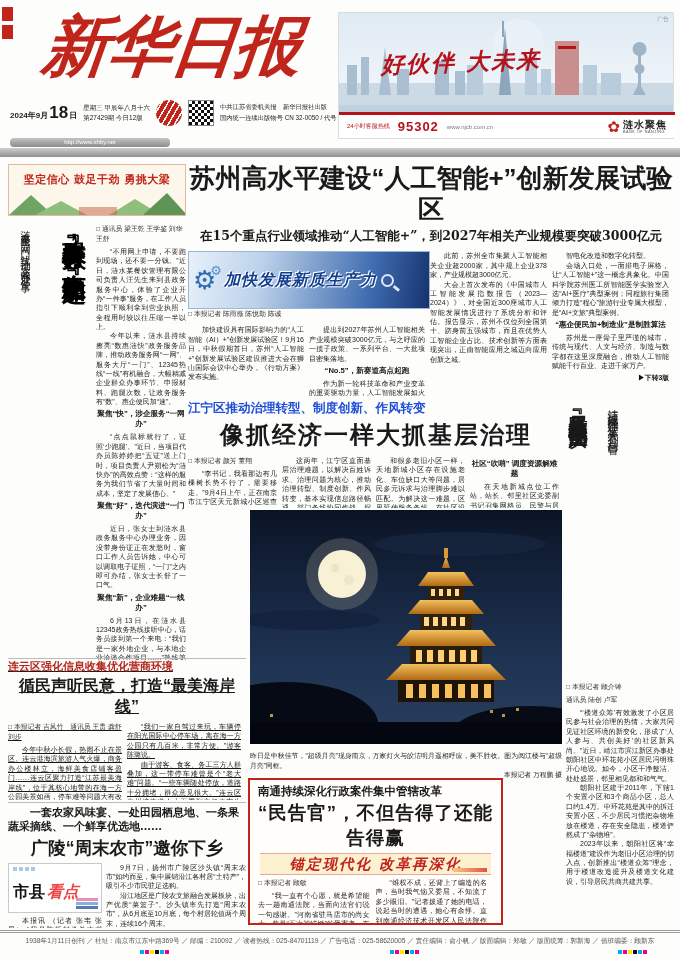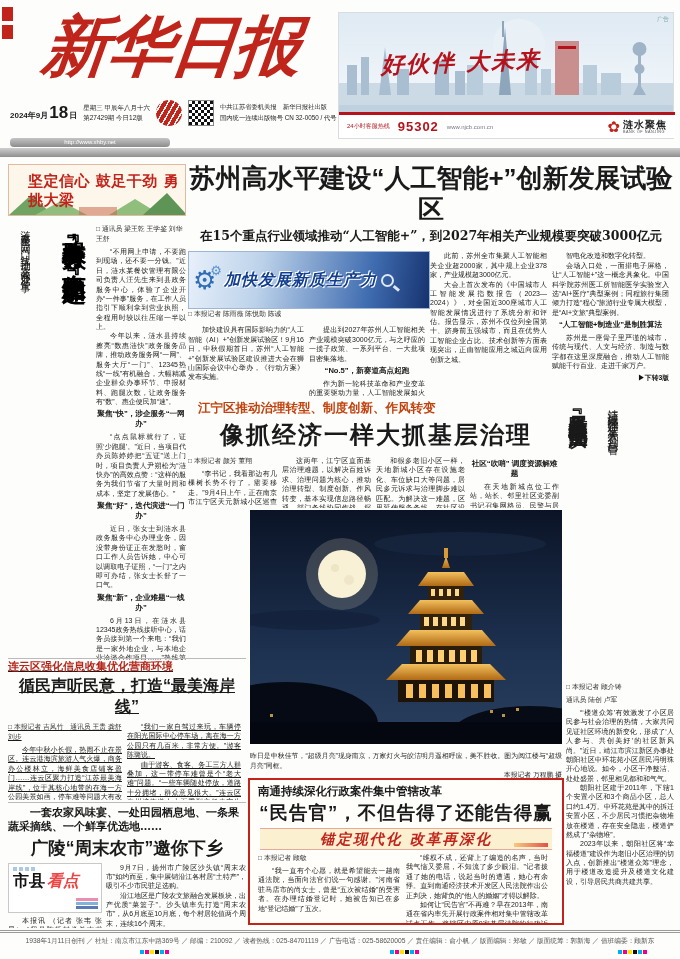--- a/index.html
+++ b/index.html
@@ -36,21 +36,21 @@
   .bank-emblem { color:#c0251c; font-size:15px; line-height:1; }
   .bank-names { display:flex; flex-direction:column; line-height:1.1; }
   .bank-cn { font-size:10px; font-weight:bold; color:#222; letter-spacing:1px; }
   .bank-en { font-size:3.8px; color:#555; letter-spacing:.5px; }
 
   .gray-bar { position:absolute; left:0; top:148px; width:680px; height:9px; background:linear-gradient(#cfcfcf,#8f8f8f); }
 
   
   .banner-slogan { position:absolute; left:8px; top:164px; width:178px; height:52px; background:#fcf7ea; border:1px solid #e3b9a2; overflow:hidden; }
   .banner-slogan svg { position:absolute; left:0; bottom:0; }
-  .slogan-text { position:relative; z-index:2; margin-top:7px; font-size:15px; font-weight:bold; color:#c2231a; font-family:"DejaVu Serif", serif; letter-spacing:.5px;margin-left:19px; }
+  .slogan-text { position:relative; z-index:2; text-align:center; margin-top:7px; font-size:11px; font-weight:bold; color:#c2231a; font-family:"DejaVu Serif", serif; letter-spacing:.5px; }
 
   
   .v { writing-mode:vertical-rl; }
   .byline { font-size:6.8px; color:#333; margin-bottom:3px; }
   .p { font-size:7px; line-height:1.34; text-align:justify; text-indent:2em; color:#222; }
   .sec { font-size:7.6px; font-weight:bold; text-align:center; margin:3px 0; }
   .jump { font-size:6.8px; font-weight:bold; text-align:right; color:#111; margin-top:2px; }
   .col { overflow:hidden; }
 
   
@@ -70,32 +70,32 @@
   .gear2 { font-size:13px; color:#5b93cd; margin-left:-6px; margin-top:-20px; line-height:1; }
   .sz-banner-text { font-size:16px; font-weight:bold; font-style:italic; color:#123f8f; text-shadow:1px 1px 0 #fff, -1px -1px 0 #fff; letter-spacing:1px; margin-left:2px; white-space:nowrap; }
   .mag { position:relative; width:13px; height:13px; border:2.5px solid #dce8f5; border-radius:50%; margin-left:4px; flex:none; }
   .mag::after { content:""; position:absolute; left:10px; top:11px; width:7px; height:2.5px; background:#dce8f5; transform:rotate(40deg); }
   .sz-cols { flex:1; display:flex; margin-top:3px; }
   .sz-cols .col, .sz-right .col { flex:1; padding-right:5px; }
   .sz-right { flex:1; display:flex; }
 
   
   .art-jiangning { position:absolute; left:188px; top:400px; width:376px; height:108px; overflow:hidden; }
-  .jn-kicker { font-size:12.5px; font-weight:bold; color:#c2410c; margin-left:10px; }
+  .jn-kicker { font-size:12.5px; font-weight:bold; color:#1d4ed8; }
   .jn-headline { font-size:24px; font-weight:bold; text-align:center; letter-spacing:2px; margin-top:2px; }
   .jn-row { display:flex; margin-top:5px; height:58px; }
   .jn-row .col { flex:1; padding-right:5px; }
 
   
   .photo-block { position:absolute; left:250px; top:510px; width:312px; height:264px; }
   .caption { margin-top:3px; font-size:6.8px; line-height:1.4; text-align:justify; color:#222; }
   .credit { font-size:6.8px; text-align:right; color:#222; }
 
   
-  .art-nantong { position:absolute; left:248px; top:778px; width:316px; height:147px; border:2px solid #c2231a; background:#fffefb; padding:4px 8px; overflow:hidden; }
+  .art-nantong { position:absolute; left:248px; top:778px; width:255px; height:147px; border:2px solid #c2231a; background:#fffefb; padding:4px 8px; overflow:hidden; }
   .nt-kicker { font-size:11.5px; font-weight:bold; }
   .nt-headline { font-size:18.5px; font-weight:bold; text-align:center; letter-spacing:1px; margin-top:1px; }
   .nt-banner { position:relative; margin:3px 2px; height:22px; background:#fbf0d0; border-top:1px solid #eaa89a; border-bottom:1px solid #eaa89a; display:flex; align-items:center; justify-content:center; }
   .nt-banner-text { font-family:"DejaVu Serif", serif; font-size:14.5px; font-weight:bold; font-style:italic; color:#c2231a; letter-spacing:2px; }
   .nt-arrow { position:absolute; right:4px; bottom:2px; width:34px; height:4px; background:linear-gradient(90deg,#f7c97e,#e2504a); }
   .nt-row { display:flex; margin-top:3px; height:74px; }
   .nt-row .col { flex:1; padding-right:6px; }
 
   
   .art-jingjiang { position:absolute; left:566px; top:400px; width:108px; height:538px; overflow:hidden; }
@@ -114,21 +114,21 @@
 
   
   .art-guangling { position:absolute; left:8px; top:802px; width:238px; height:126px; border-top:1px solid #bbb; padding-top:3px; overflow:hidden; }
   .gl-kicker { font-family:"DejaVu Serif", serif; font-size:11px; font-weight:bold; line-height:1.3; text-indent:2em; }
   .gl-headline { font-size:17.5px; font-weight:bold; text-align:center; margin-top:1px; }
   .gl-row { display:flex; margin-top:3px; }
   .gl-left { width:98px; padding-right:4px; }
   .gl-box { height:50px; border:1px solid #c9c9c9; background:#fff; position:relative; padding:3px 4px; }
   .gl-dots { display:flex; gap:2px; }
   .gl-dots i { width:4px; height:4px; background:#a9c9e6; display:block; }
-  .gl-box-line { margin-top:0; display:flex; align-items:baseline; }
+  .gl-box-line { margin-top:11px; display:flex; align-items:baseline; }
   .gl-t1 { font-size:16px; font-weight:bold; color:#111; }
   .gl-t2 { font-size:16px; font-weight:bold; font-style:italic; color:#ef4444; margin-left:2px; }
   .gl-art { position:absolute; right:3px; bottom:3px; display:flex; flex-direction:column; gap:1px; }
   .gl-art i { width:22px; height:3px; display:block; }
   .gl-art i:nth-child(1){background:#e88fb0;} .gl-art i:nth-child(2){background:#7fb3dd;} .gl-art i:nth-child(3){background:#5b79b3;}
   .gl-left .p { margin-top:3px; }
   .gl-right { flex:1; overflow:hidden; }
 
   
   .footer { position:absolute; left:0; top:930px; width:680px; height:29px; border-top:3px double #9a9a9a; }
@@ -278,21 +278,21 @@
         </div>
       </div>
       <div class="sz-right">
         <div class="col">
           <p class="p">此前，苏州全市集聚人工智能相关企业超2000家，其中规上企业378家，产业规模超3000亿元。</p>
           <p class="p">大会上首次发布的《中国城市人工智能发展指数报告（2023—2024）》，对全国近300座城市人工智能发展情况进行了系统分析和评估。报告显示，苏州不仅位列全国第十、跻身前五强城市，而且在优势人工智能企业占比、技术创新等方面表现突出，正由智能应用之城迈向应用创新之城。</p>
         </div>
         <div class="col">
           <p class="p">智电化改造和数字化转型。</p>
           <p class="p">会场入口处，一面排电子屏格，让“人工智能+”这一概念具象化。中国科学院苏州医工所智能医学实验室入选“AI+医疗”典型案例；同程旅行集团倾力打造“程心”旅游行业专属大模型，是“AI+文旅”典型案例。</p>
-          <div class="sec">“人工智能+制造业”是制胜算法</div>
+          <div class="sec">“惠企便民加+制造业”是制胜算法</div>
           <p class="p">苏州是一座骨子里严谨的城市，传统与现代、人文与经济、制造与数字都在这里深度融合，推动人工智能赋能千行百业、走进千家万户。</p>
           <div class="jump">▶下转3版</div>
         </div>
       </div>
     </div>
   </div>
 
   <div class="art-jiangning">
     <div class="jn-kicker">江宁区推动治理转型、制度创新、作风转变</div>
     <div class="jn-headline">像抓经济一样大抓基层治理</div>

